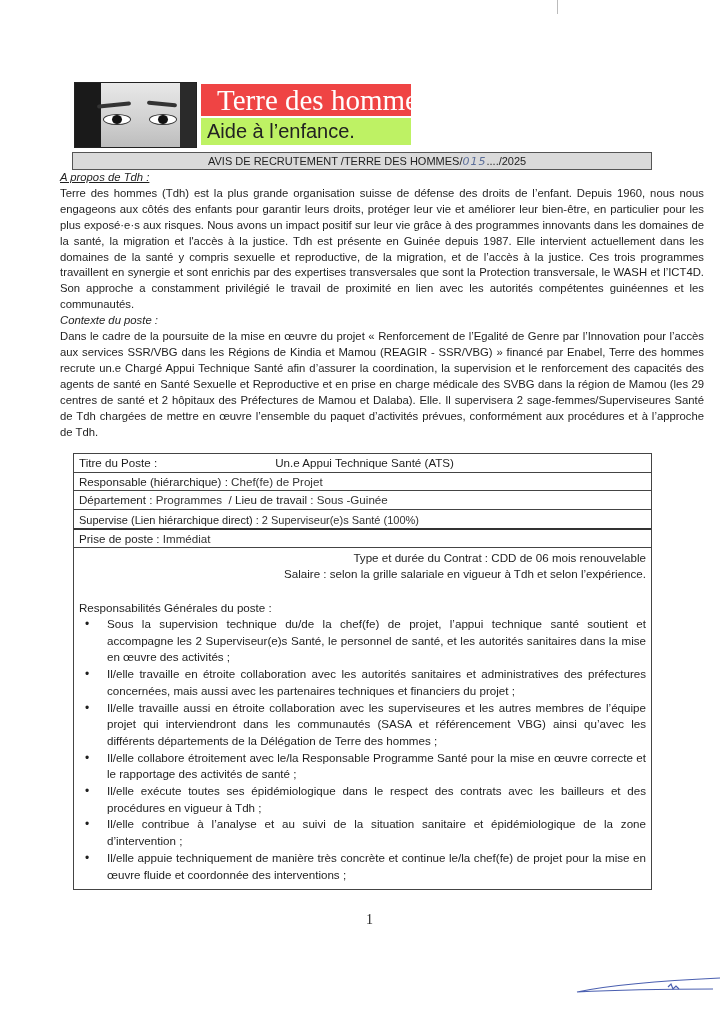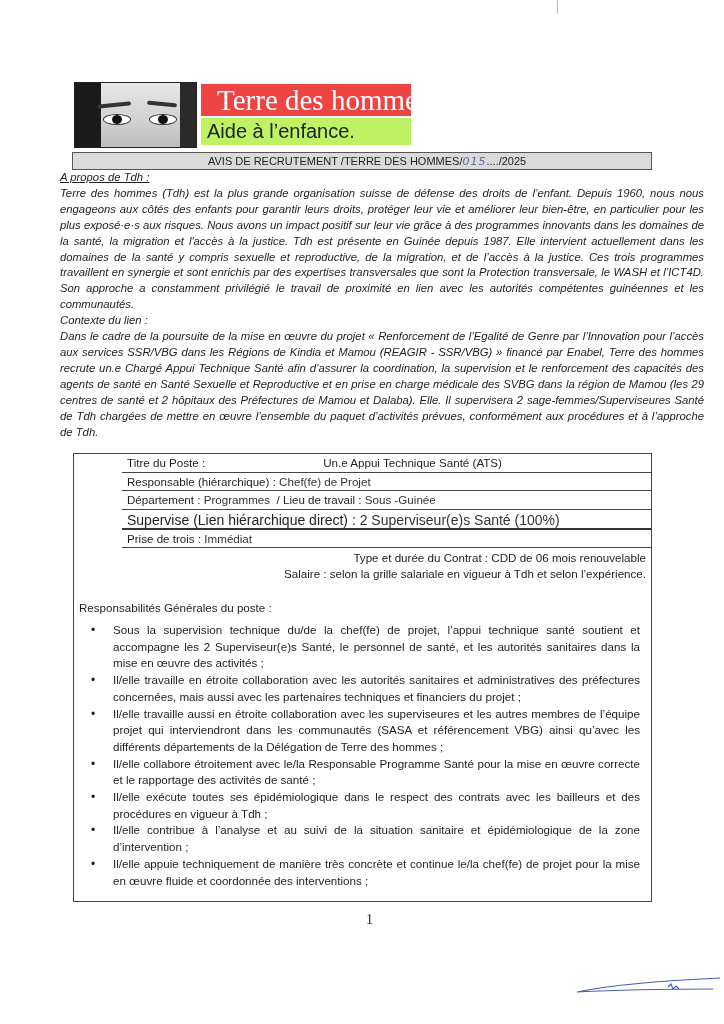--- a/index.html
+++ b/index.html
@@ -27,37 +27,37 @@
 
   
   .banner { position: absolute; left: 72px; top: 152px; width: 580px; height: 18px;
             background: #dadada; border: 1px solid #555; box-sizing: border-box;
             font-size: 11px; line-height: 16px; }
   .banner .btext { position: absolute; left: 135px; top: 0; white-space: nowrap; color:#222; }
   .banner .hand { font-family: "DejaVu Sans", sans-serif; color:#5c6f9a; font-style: italic; letter-spacing:1px; }
 
   
   .sect { position: absolute; left: 60px; width: 644px; font-size: 11.3px; line-height: 15.9px; }
-  .italic { font-style: italic; }
+  .italic { }
   .head-u { text-decoration: underline; font-style: italic; display:block; }
   .head-i { font-style: italic; display:block; }
   .just { text-align: justify; }
 
   
   .tbl { position: absolute; left: 73px; top: 453px; width: 579px; border: 1px solid #444;
          box-sizing: border-box; font-size: 11.6px; }
   .row { border-bottom: 1px solid #444; padding: 0 5px; height: 18.5px; line-height: 18px;
-         white-space: nowrap; box-sizing: border-box; margin-left: 48px; }
-  .row.big { font-size: 14px; height: 20px; line-height: 20px; border-bottom: 2px solid #333; }
+         white-space: nowrap; box-sizing: border-box; }
+  .row.big { font-size: 11px; height: 20px; line-height: 20px; border-bottom: 2px solid #333; }
   .row .val { color: #333; }
   .row .gap { display:inline-block; width: 118px; }
   .cell-last { padding: 2px 5px 6px 5px; }
   .cell-last .line { line-height: 16px; text-align: right; }
   .resp-title { margin-top: 18px; line-height: 16px; }
-  ul.bul { list-style: none; margin: 6px; padding: 0; }
+  ul.bul { list-style: none; margin: 0; padding: 0; }
   ul.bul li { position: relative; padding-left: 28px; text-align: justify; line-height: 16.7px; }
   ul.bul li::before { content: "\2022"; position: absolute; left: 6px; top: 0; font-size: 12px; }
 
   .pagenum { position: absolute; left: 366px; top: 912px; font-family: "Liberation Serif", serif; font-size: 14px; }
   .signature { position: absolute; left: 575px; top: 970px; width: 148px; height: 30px; }
 </style>
 </head>
 <body>
 
 <div class="topline"></div>
@@ -77,21 +77,21 @@
 
 <div class="banner">
   <span class="btext">
     <span>AVIS DE RECRUTEMENT /TERRE DES HOMMES/</span><span class="hand">015</span><span>..../2025</span>
   </span>
 </div>
 
 <div class="sect" style="top:170px;">
   <span class="head-u">A propos de Tdh :</span>
   <div class="italic just">Terre des hommes (Tdh) est la plus grande organisation suisse de défense des droits de l’enfant. Depuis 1960, nous nous engageons aux côtés des enfants pour garantir leurs droits, protéger leur vie et améliorer leur bien-être, en particulier pour les plus exposé·e·s aux risques. Nous avons un impact positif sur leur vie grâce à des programmes innovants dans les domaines de la santé, la migration et l'accès à la justice. Tdh est présente en Guinée depuis 1987. Elle intervient actuellement dans les domaines de la santé y compris sexuelle et reproductive, de la migration, et de l’accès à la justice. Ces trois programmes travaillent en synergie et sont enrichis par des expertises transversales que sont la Protection transversale, le WASH et l’ICT4D. Son approche a constamment privilégié le travail de proximité en lien avec les autorités compétentes guinéennes et les communautés.</div>
-  <span class="head-i">Contexte du lien :</span>
+  <span class="head-i">Contexte du poste :</span>
   <div class="italic just">Dans le cadre de la poursuite de la mise en œuvre du projet « Renforcement de l’Egalité de Genre par l’Innovation pour l’accès aux services SSR/VBG dans les Régions de Kindia et Mamou (REAGIR - SSR/VBG) » financé par Enabel, Terre des hommes recrute un.e Chargé Appui Technique Santé afin d’assurer la coordination, la supervision et le renforcement des capacités des agents de santé en Santé Sexuelle et Reproductive et en prise en charge médicale des SVBG dans la région de Mamou (les 29 centres de santé et 2 hôpitaux des Préfectures de Mamou et Dalaba). Elle. Il supervisera 2 sage-femmes/Superviseures Santé de Tdh chargées de mettre en œuvre l’ensemble du paquet d’activités prévues, conformément aux procédures et à l’approche de Tdh.</div>
 </div>
 
 <div class="tbl">
   <div class="row">
     <span>Titre du Poste :</span><span class="gap"></span><span>Un.e Appui Technique Santé (ATS)</span>
   </div>
   <div class="row">
     <span>Responsable (hiérarchique) :</span>
     <span class="val">Chef(fe) de Projet</span>
@@ -100,21 +100,21 @@
     <span>Département :</span>
     <span class="val">Programmes</span>
     &nbsp;<span>/ Lieu de travail :</span>
     <span class="val">Sous -Guinée</span>
   </div>
   <div class="row big">
     <span>Supervise (Lien hiérarchique direct) :</span>
     <span class="val">2 Superviseur(e)s Santé (100%)</span>
   </div>
   <div class="row">
-    <span>Prise de trois :</span>
+    <span>Prise de poste :</span>
     <span class="val">Immédiat</span>
   </div>
   <div class="cell-last">
     <div class="line">
       <span>Type et durée du Contrat :</span>
       <span class="val">CDD de 06 mois renouvelable</span>
     </div>
     <div class="line">
       <span>Salaire :</span>
       <span class="val">selon la grille salariale en vigueur à Tdh et selon l’expérience.</span>

